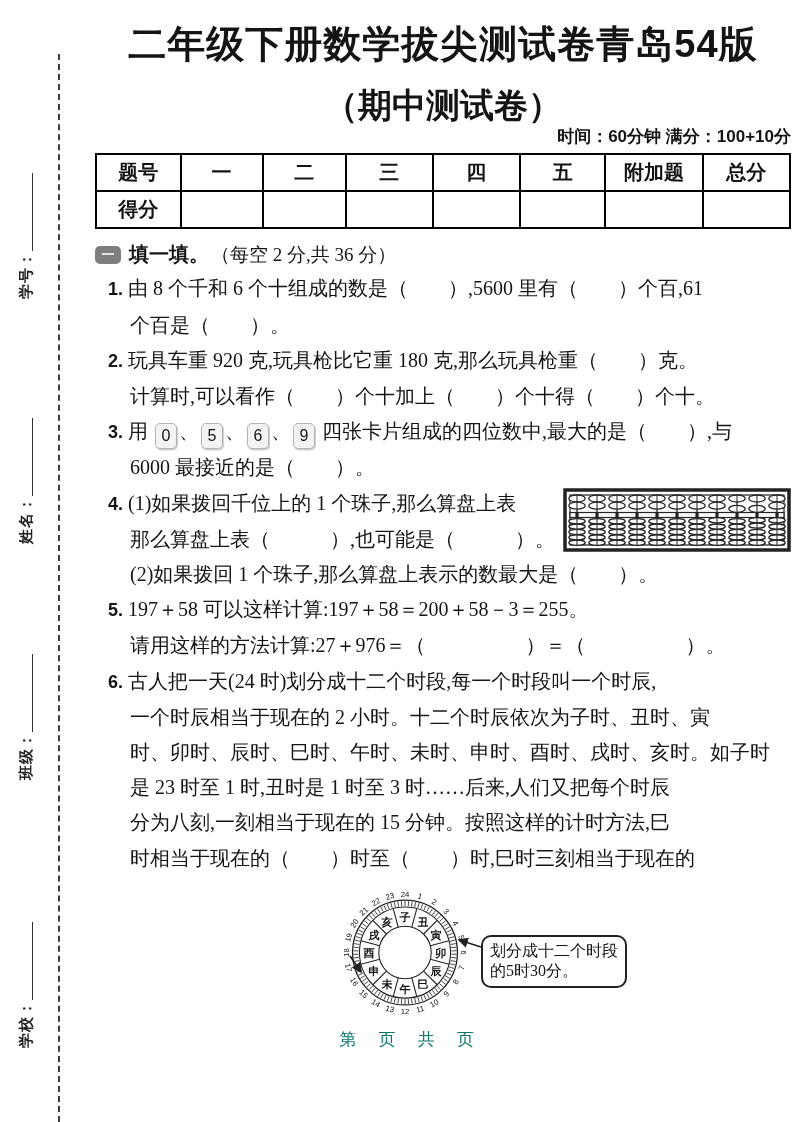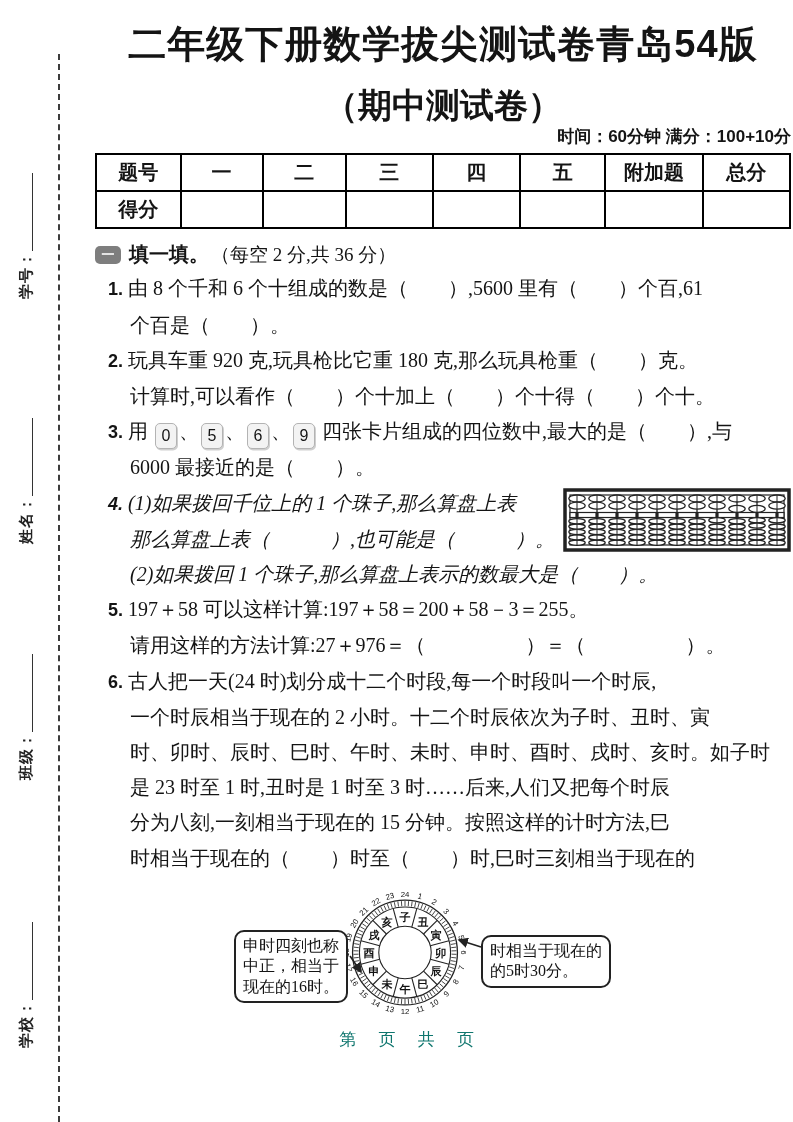--- a/index.html
+++ b/index.html
@@ -30,21 +30,21 @@
            font-family:"Liberation Sans",sans-serif; }
   .sec-title { font-family:"Liberation Sans","DejaVu Sans",sans-serif; font-weight:bold; font-size:20px; }
   .sec-note { font-size:19px; margin-left:2px; }
   .qs { margin-top:3px; }
   .qline { line-height:35.2px; font-size:20px; white-space:nowrap; padding-left:35px; }
   .qline.qfirst { padding-left:13px; }
   .qno { font-family:"Liberation Sans","DejaVu Sans",sans-serif; font-weight:bold; font-size:18px; margin-right:5px; }
   .card { display:inline-block; min-width:22px; height:26px; line-height:24px; text-align:center;
           border:1.5px solid #b3b3b3; border-radius:5px; background:#f3f3f3; box-shadow:1px 1.5px 0 #cfcfcf;
           font-family:"Liberation Sans",sans-serif; font-size:16px; margin:0 2px; vertical-align:-3px; }
-  .q4wrap { position:relative;font-style:italic; }
+  .q4wrap { position:relative; }
   .abacus { position:absolute; right:0px; top:2px; }
   
   .figure { position:relative; margin-top:6px; height:146px; }
   .clock { position:absolute; left:241px; top:-4px; }
   .callout { position:absolute; border:2px solid #222; border-radius:10px; background:#fff;
              padding:4px 7px; font-size:16px; line-height:20.5px; z-index:2; white-space:nowrap; }
   .callout-left  { left:139px; top:48px; }
   .callout-right { left:386px; top:53px; }
   .leaders { position:absolute; left:0; top:0; z-index:1; pointer-events:none; }
   .watermark { margin-top:-8px; text-align:center; position:relative; left:-40px;
@@ -336,25 +336,20 @@
         <div class="qline">一个时辰相当于现在的 2 小时。十二个时辰依次为子时、丑时、寅</div>
         <div class="qline">时、卯时、辰时、巳时、午时、未时、申时、酉时、戌时、亥时。如子时</div>
         <div class="qline">是 23 时至 1 时,丑时是 1 时至 3 时……后来,人们又把每个时辰</div>
         <div class="qline">分为八刻,一刻相当于现在的 15 分钟。按照这样的计时方法,巳</div>
         <div class="qline">时相当于现在的（　　）时至（　　）时,巳时三刻相当于现在的</div>
       </div>
 
     </div>
 
     <div class="figure">
-      <div class="callout callout-left">
-        <div>申时四刻也称</div>
-        <div>中正，相当于</div>
-        <div>现在的16时。</div>
-      </div>
       <svg class="clock" width="138" height="150" viewBox="0 0 150 163">
           <circle cx="75" cy="81" r="57" fill="#fff" stroke="#222" stroke-width="1.4"></circle>
           <circle cx="75" cy="81" r="49.5" fill="none" stroke="#222" stroke-width="1.2"></circle>
           <circle cx="75" cy="81" r="28.5" fill="none" stroke="#222" stroke-width="1.2"></circle>
           <line x1="75" y1="30.5" x2="75" y2="25" stroke="#222" stroke-width="0.9"></line>
           <line x1="78.52270192407833" y1="30.62301546187888" x2="78.90636252967101" y2="25.136413185449847" stroke="#222" stroke-width="0.9"></line>
           <line x1="82.0282415984833" y1="30.9914625285507" x2="82.79369365376367" y2="25.544988150472058" stroke="#222" stroke-width="0.9"></line>
           <line x1="85.49954038629684" y1="31.603546162942813" x2="86.64305468579452" y2="26.22373435890688" stroke="#222" stroke-width="0.9"></line>
           <line x1="88.91968646875846" y1="32.456284355114896" x2="90.43569192575195" y2="27.169345027454142" stroke="#222" stroke-width="0.9"></line>
           <line x1="92.27201723794627" y1="33.545522650311625" x2="94.15312802623745" y2="28.37721323598913" stroke="#222" stroke-width="0.9"></line>
@@ -485,21 +480,21 @@
           <text x="13.663710030644161" y="100.43500936401006" text-anchor="middle" font-size="8.5" font-family="&quot;Liberation Sans&quot;,&quot;DejaVu Sans&quot;,sans-serif" fill="#111" transform="rotate(75 13.663710030644161 97.43500936401006)">17</text>
           <text x="11.5" y="84.00000000000001" text-anchor="middle" font-size="8.5" font-family="&quot;Liberation Sans&quot;,&quot;DejaVu Sans&quot;,sans-serif" fill="#111" transform="rotate(270 11.5 81.00000000000001)">18</text>
           <text x="13.663710030644168" y="67.56499063598991" text-anchor="middle" font-size="8.5" font-family="&quot;Liberation Sans&quot;,&quot;DejaVu Sans&quot;,sans-serif" fill="#111" transform="rotate(285 13.663710030644168 64.56499063598991)">19</text>
           <text x="20.007386859688147" y="52.24999999999999" text-anchor="middle" font-size="8.5" font-family="&quot;Liberation Sans&quot;,&quot;DejaVu Sans&quot;,sans-serif" fill="#111" transform="rotate(300 20.007386859688147 49.24999999999999)">20</text>
           <text x="30.098719394654225" y="39.098719394654246" text-anchor="middle" font-size="8.5" font-family="&quot;Liberation Sans&quot;,&quot;DejaVu Sans&quot;,sans-serif" fill="#111" transform="rotate(315 30.098719394654225 36.098719394654246)">21</text>
           <text x="43.24999999999997" y="29.00738685968816" text-anchor="middle" font-size="8.5" font-family="&quot;Liberation Sans&quot;,&quot;DejaVu Sans&quot;,sans-serif" fill="#111" transform="rotate(330 43.24999999999997 26.00738685968816)">22</text>
           <text x="58.564990635989936" y="22.66371003064416" text-anchor="middle" font-size="8.5" font-family="&quot;Liberation Sans&quot;,&quot;DejaVu Sans&quot;,sans-serif" fill="#111" transform="rotate(345 58.564990635989936 19.66371003064416)">23</text>
           <text x="75" y="20.5" text-anchor="middle" font-size="8.5" font-family="&quot;Liberation Sans&quot;,&quot;DejaVu Sans&quot;,sans-serif" fill="#111" transform="rotate(0 75 17.5)">24</text>
         </svg>
       <div class="callout callout-right">
-        <div>时相当于现在的</div>
+        <div>划分成十二个时段</div>
         <div>的5时30分。</div>
       </div>
       <svg class="leaders" width="696" height="146" viewBox="0 0 696 146">
         <defs>
           <marker id="arr" viewBox="0 0 10 10" refX="8.5" refY="5" markerWidth="6.5" markerHeight="6.5" orient="auto-start-reverse">
             <path d="M0,0 L10,5 L0,10 z" fill="#222"></path>
           </marker>
         </defs>
         <line x1="255" y1="74" x2="266" y2="90" stroke="#222" stroke-width="1.6" marker-end="url(#arr)"></line>
         <line x1="386" y1="65" x2="364" y2="58" stroke="#222" stroke-width="1.6" marker-end="url(#arr)"></line>

